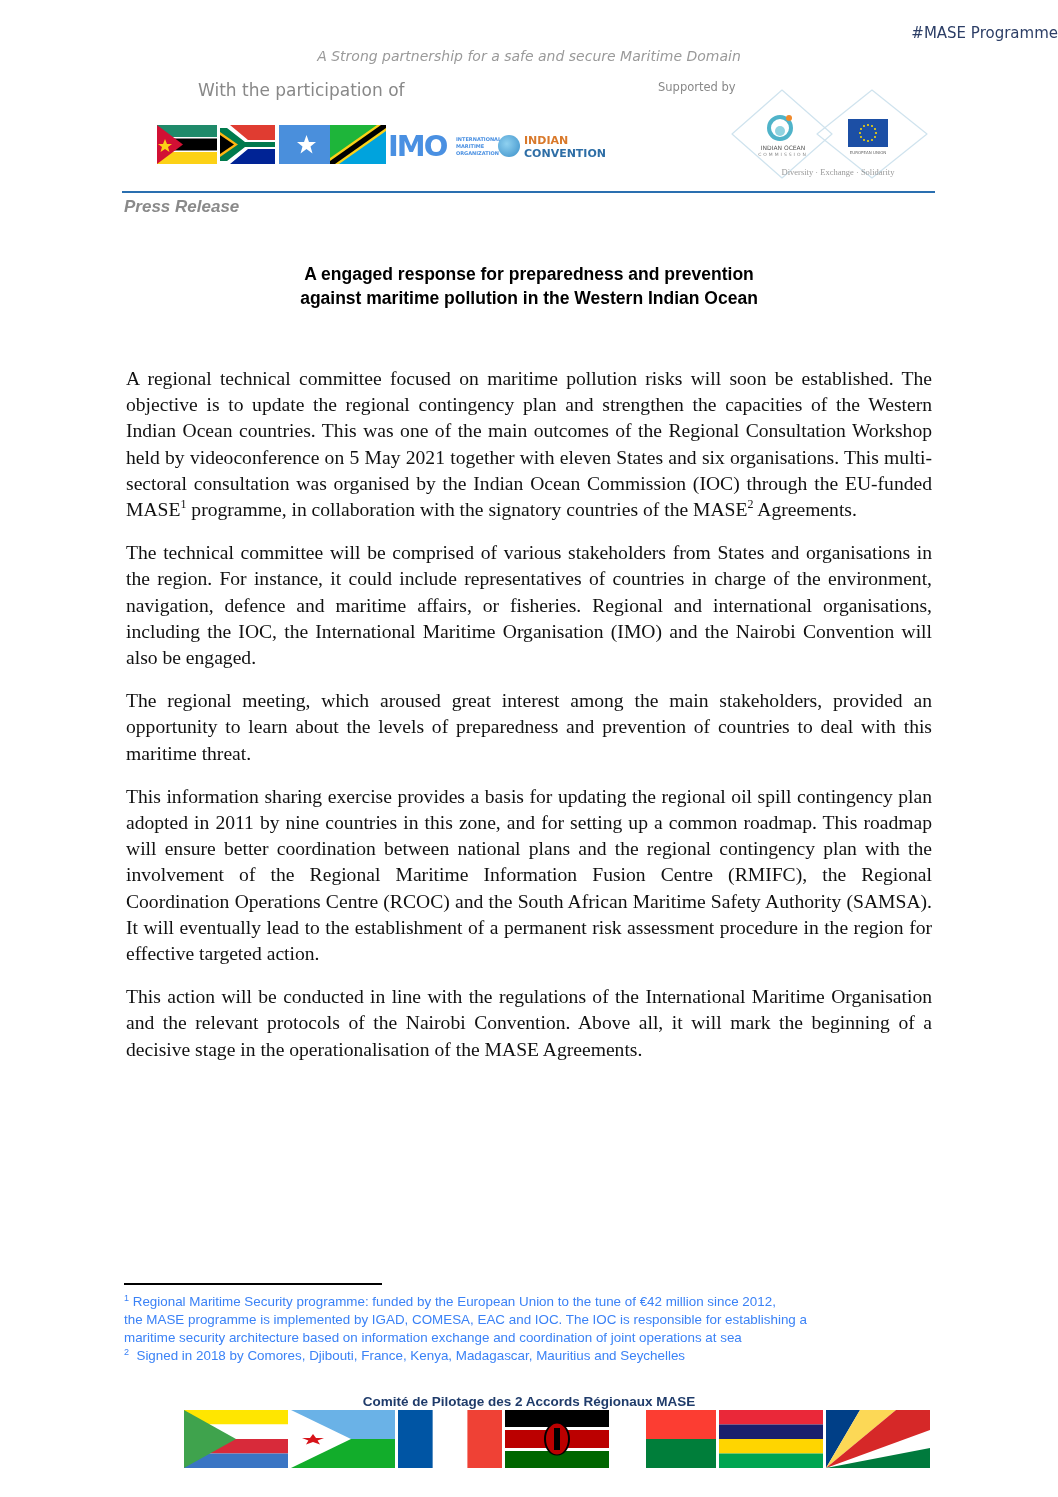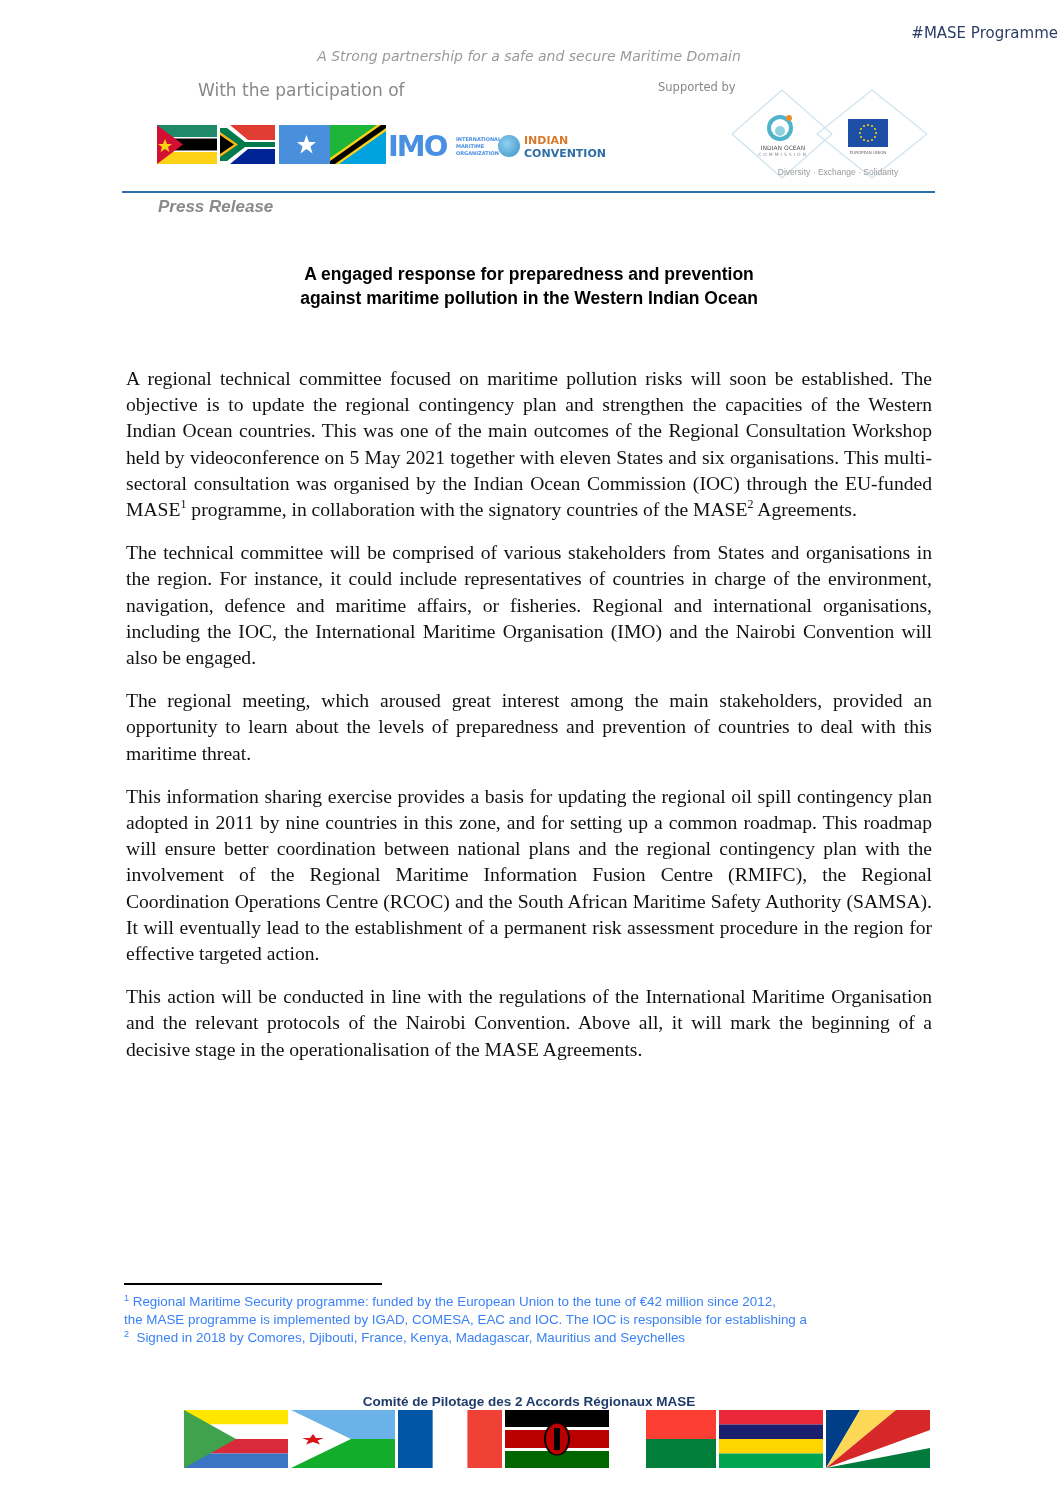--- a/index.html
+++ b/index.html
@@ -17,25 +17,25 @@
   #imo-sub { left: 456px; top: 136px; font-family: "DejaVu Sans", sans-serif; font-size: 5px; line-height: 7px; color: #4a90e2; font-weight: bold; }
   #nc-globe { left: 498px; top: 135px; width: 22px; height: 22px; border-radius: 50%; background: radial-gradient(circle at 40% 40%, #8fd1f0, #3a8fc9); }
   #nc-text1 { left: 524px; top: 135px; font-family: "DejaVu Sans", sans-serif; font-weight: bold; font-size: 11px; color: #d9792b; line-height: 12px; }
   #nc-text2 { left: 524px; top: 148px; font-family: "DejaVu Sans", sans-serif; font-weight: bold; font-size: 11px; color: #2e6ea6; line-height: 12px; }
 
   #sup-logo { left: 722px; top: 88px; width: 215px; height: 95px; }
   #ioc-name { left: 748px; top: 144px; width: 70px; text-align: center; font-family: "DejaVu Sans", sans-serif; font-size: 6px; color: #555; }
   #ioc-sub { left: 748px; top: 152px; width: 70px; text-align: center; font-family: "DejaVu Sans", sans-serif; font-size: 4.5px; letter-spacing: 2px; color: #888; }
   #eu-flag { left: 848px; top: 119px; width: 40px; height: 28px; background: #1c4fa5; }
   #eu-name { left: 840px; top: 150px; width: 56px; text-align: center; font-family: "DejaVu Sans", sans-serif; font-size: 4px; color: #666; }
-  #sup-motto { left: 748px; top: 167px; width: 180px; text-align: center; font-family: Liberation Sans, sans-serif; font-size: 8.5px; color: #999; }
+  #sup-motto { left: 748px; top: 167px; width: 180px; text-align: center; font-family: Liberation Serif, serif; font-size: 8.5px; color: #999; }
 
   #hdr-rule { left: 122px; top: 191px; width: 813px; height: 2px; background: #2a6fb0; }
 
-  #press { left: 124px; top: 197px; font-family: "Liberation Sans", sans-serif; font-size: 17px; font-weight: bold; font-style: italic; color: #8a8a8a; margin-left: 34px; }
+  #press { left: 124px; top: 197px; font-family: "Liberation Sans", sans-serif; font-size: 17px; font-weight: bold; font-style: italic; color: #8a8a8a; }
 
   .headline { left: 0; width: 1058px; text-align: center; font-family: "Liberation Sans", sans-serif; font-weight: bold; font-size: 17.5px; color: #000; }
   #hl1 { top: 264px; }
   #hl2 { top: 288px; }
 
   
   #body { left: 126px; top: 366px; width: 806px; }
   .para { font-size: 19.6px; line-height: 26.2px; text-align: justify; margin: 0 0 17px 0; font-family: "Liberation Serif", serif; }
   sup { font-size: 12px; line-height: 0; }
 
@@ -147,20 +147,21 @@
   <p class="para">The technical committee will be comprised of various stakeholders from States and organisations in the region. For instance, it could include representatives of countries in charge of the environment, navigation, defence and maritime affairs, or fisheries. Regional and international organisations, including the IOC, the International Maritime Organisation (IMO) and the Nairobi Convention will also be engaged.</p>
   <p class="para">The regional meeting, which aroused great interest among the main stakeholders, provided an opportunity to learn about the levels of preparedness and prevention of countries to deal with this maritime threat.</p>
   <p class="para">This information sharing exercise provides a basis for updating the regional oil spill contingency plan adopted in 2011 by nine countries in this zone, and for setting up a common roadmap.  This roadmap will ensure better coordination between national plans and the regional contingency plan with the involvement of the Regional Maritime Information Fusion Centre (RMIFC), the Regional Coordination Operations Centre (RCOC) and the South African Maritime Safety Authority (SAMSA). It will eventually lead to the establishment of a permanent risk assessment procedure in the region for effective targeted action.</p>
   <p class="para">This action will be conducted in line with the regulations of the International Maritime Organisation and the relevant protocols of the Nairobi Convention. Above all, it will mark the beginning of a decisive stage in the operationalisation of the MASE Agreements.</p>
 </div>
 
 <div class="abs" id="fn-rule"></div>
 <div class="abs" id="fn">
   <div><sup>1</sup><span> Regional Maritime Security programme: funded by the European Union to the tune of €42 million since 2012,</span></div>
   <div>the MASE programme is implemented by IGAD, COMESA, EAC and IOC. The IOC is responsible for establishing a</div>
+  <div>maritime security architecture based on information exchange and coordination of joint operations at sea</div>
   <div><sup>2</sup><span style="white-space:pre">  Signed in 2018 by Comores, Djibouti, France, Kenya, Madagascar, Mauritius and Seychelles</span></div>
 </div>
 
 <div class="abs" id="comite">Comité de Pilotage des 2 Accords Régionaux MASE</div>
 
 <div class="bflag" style="left: 184px; width: 104px;">
   <svg width="104" height="58" viewBox="0 0 52 58" preserveAspectRatio="none">
     <rect width="52" height="14.5" fill="#ffe600"></rect>
       <rect y="14.5" width="52" height="14.5" fill="#fff"></rect>
     <rect y="29" width="52" height="14.5" fill="#d82a3a"></rect>

